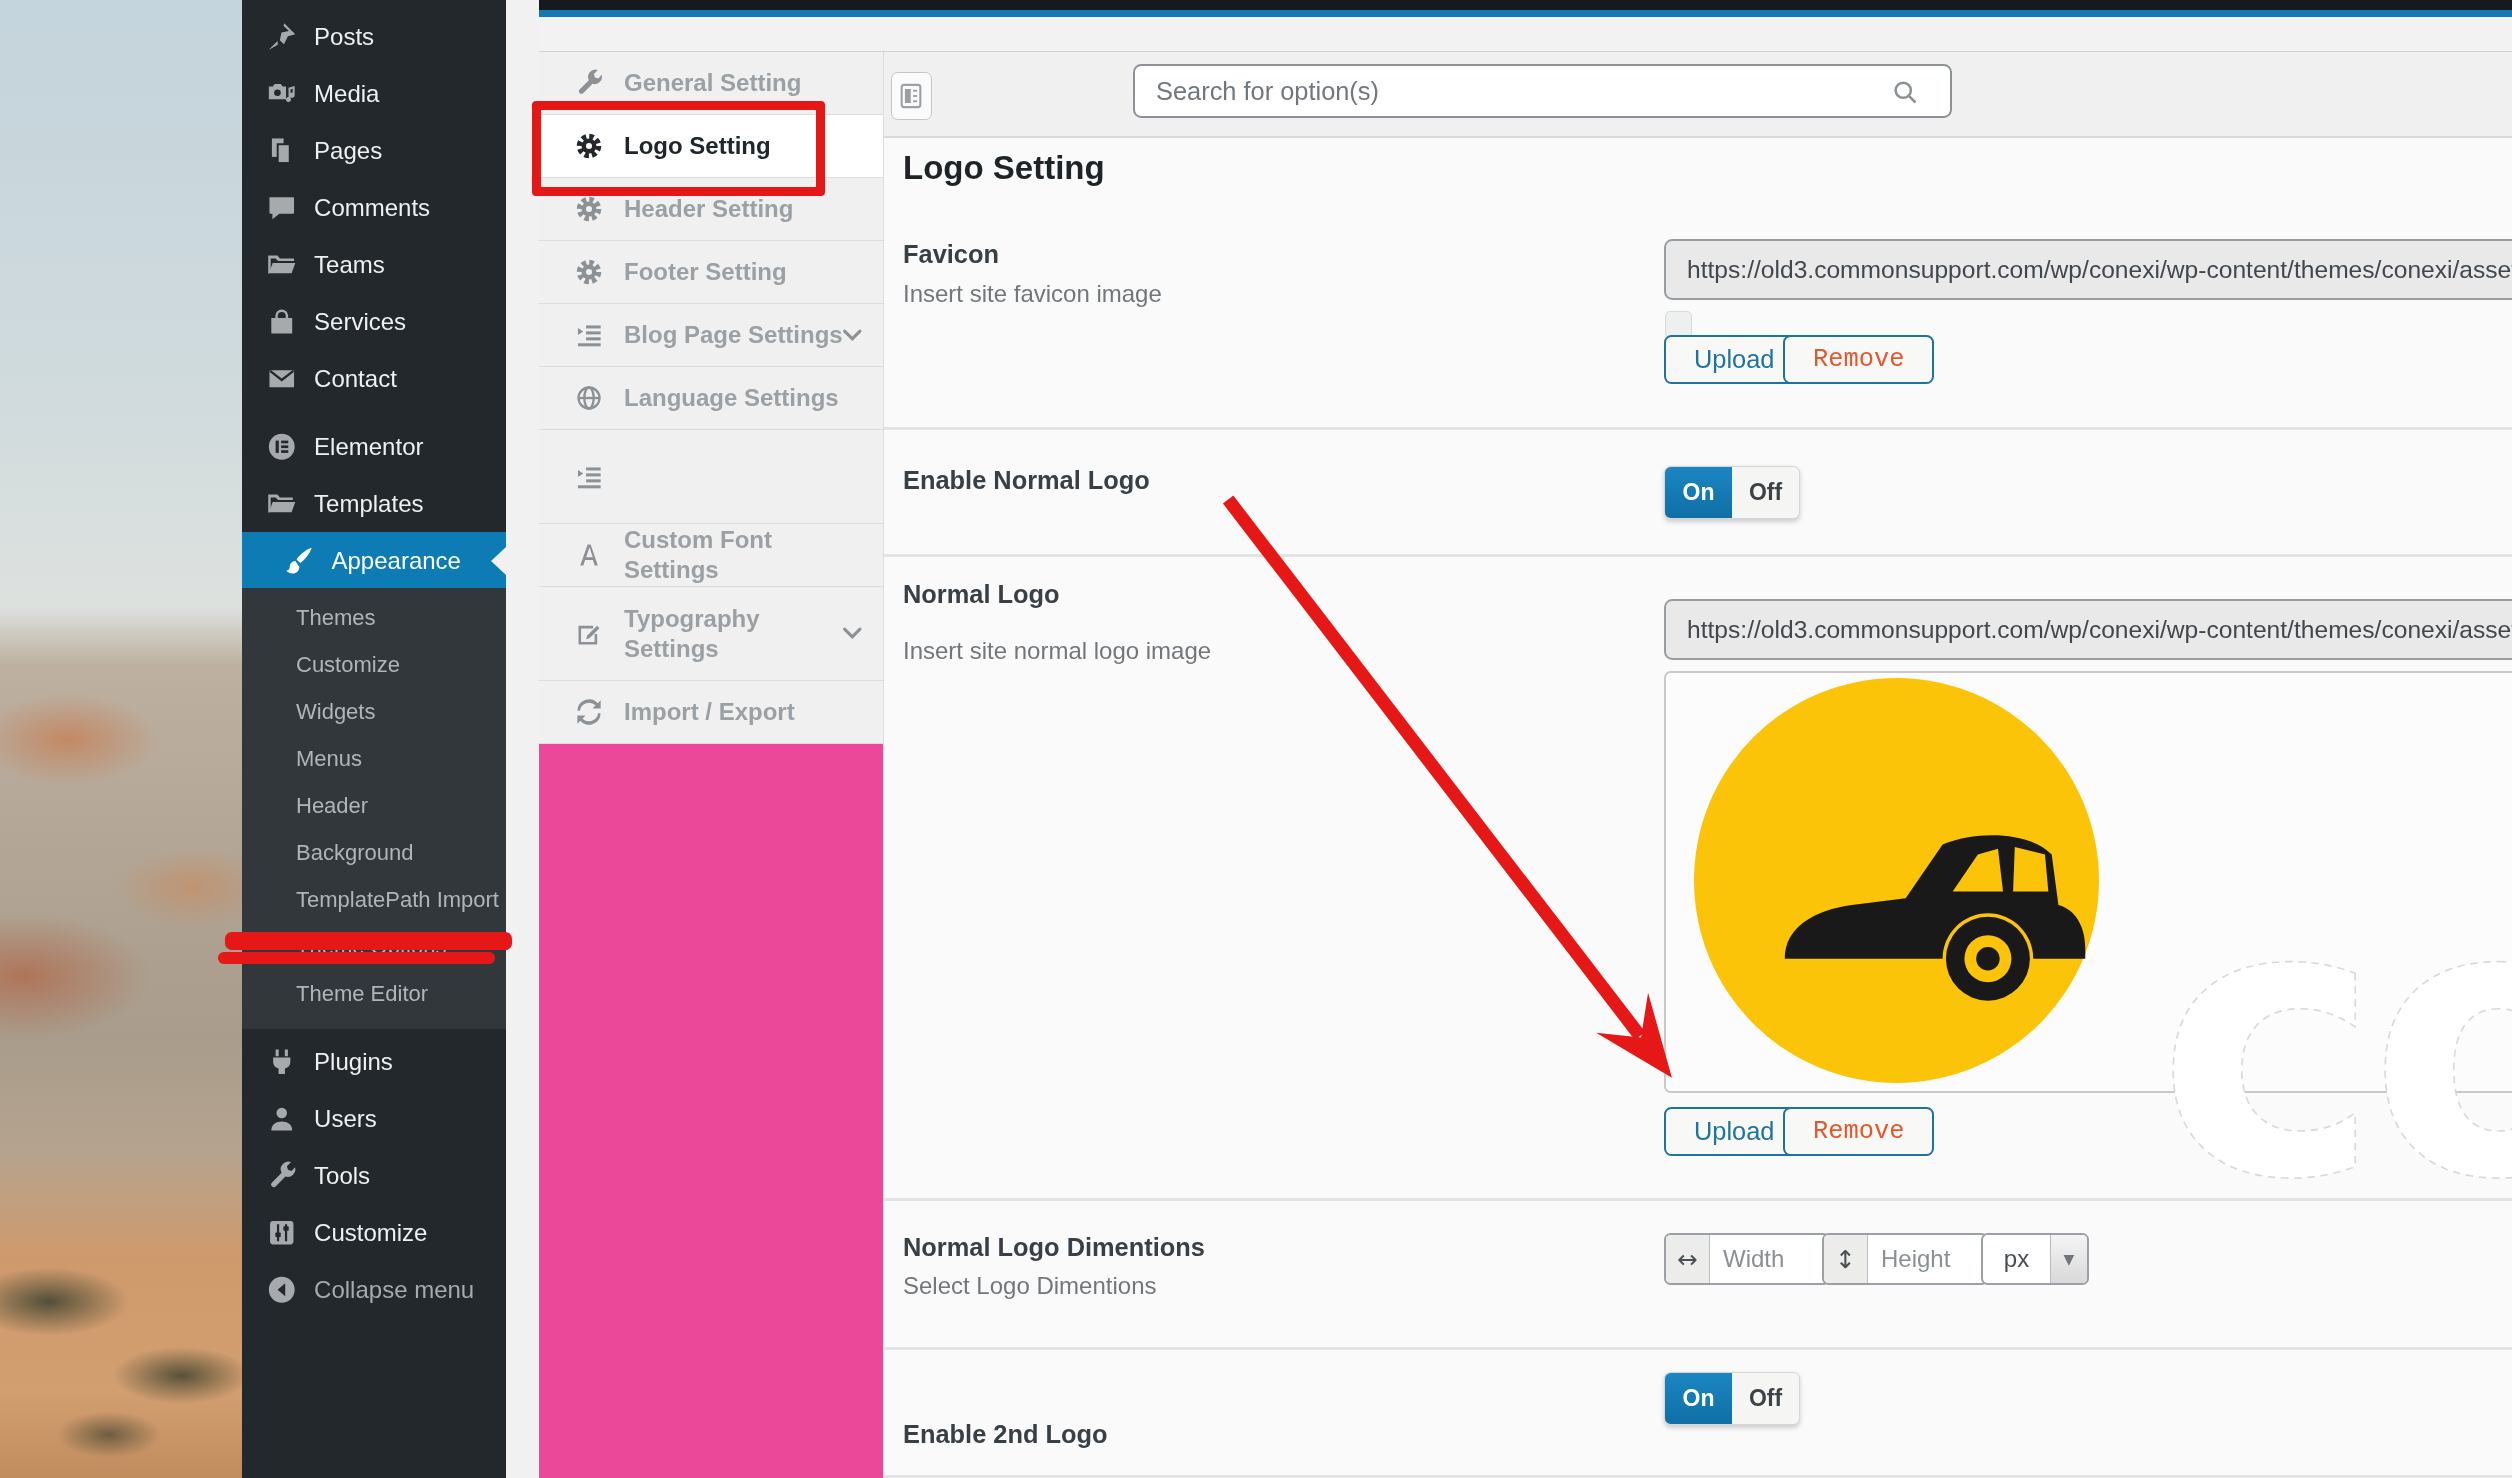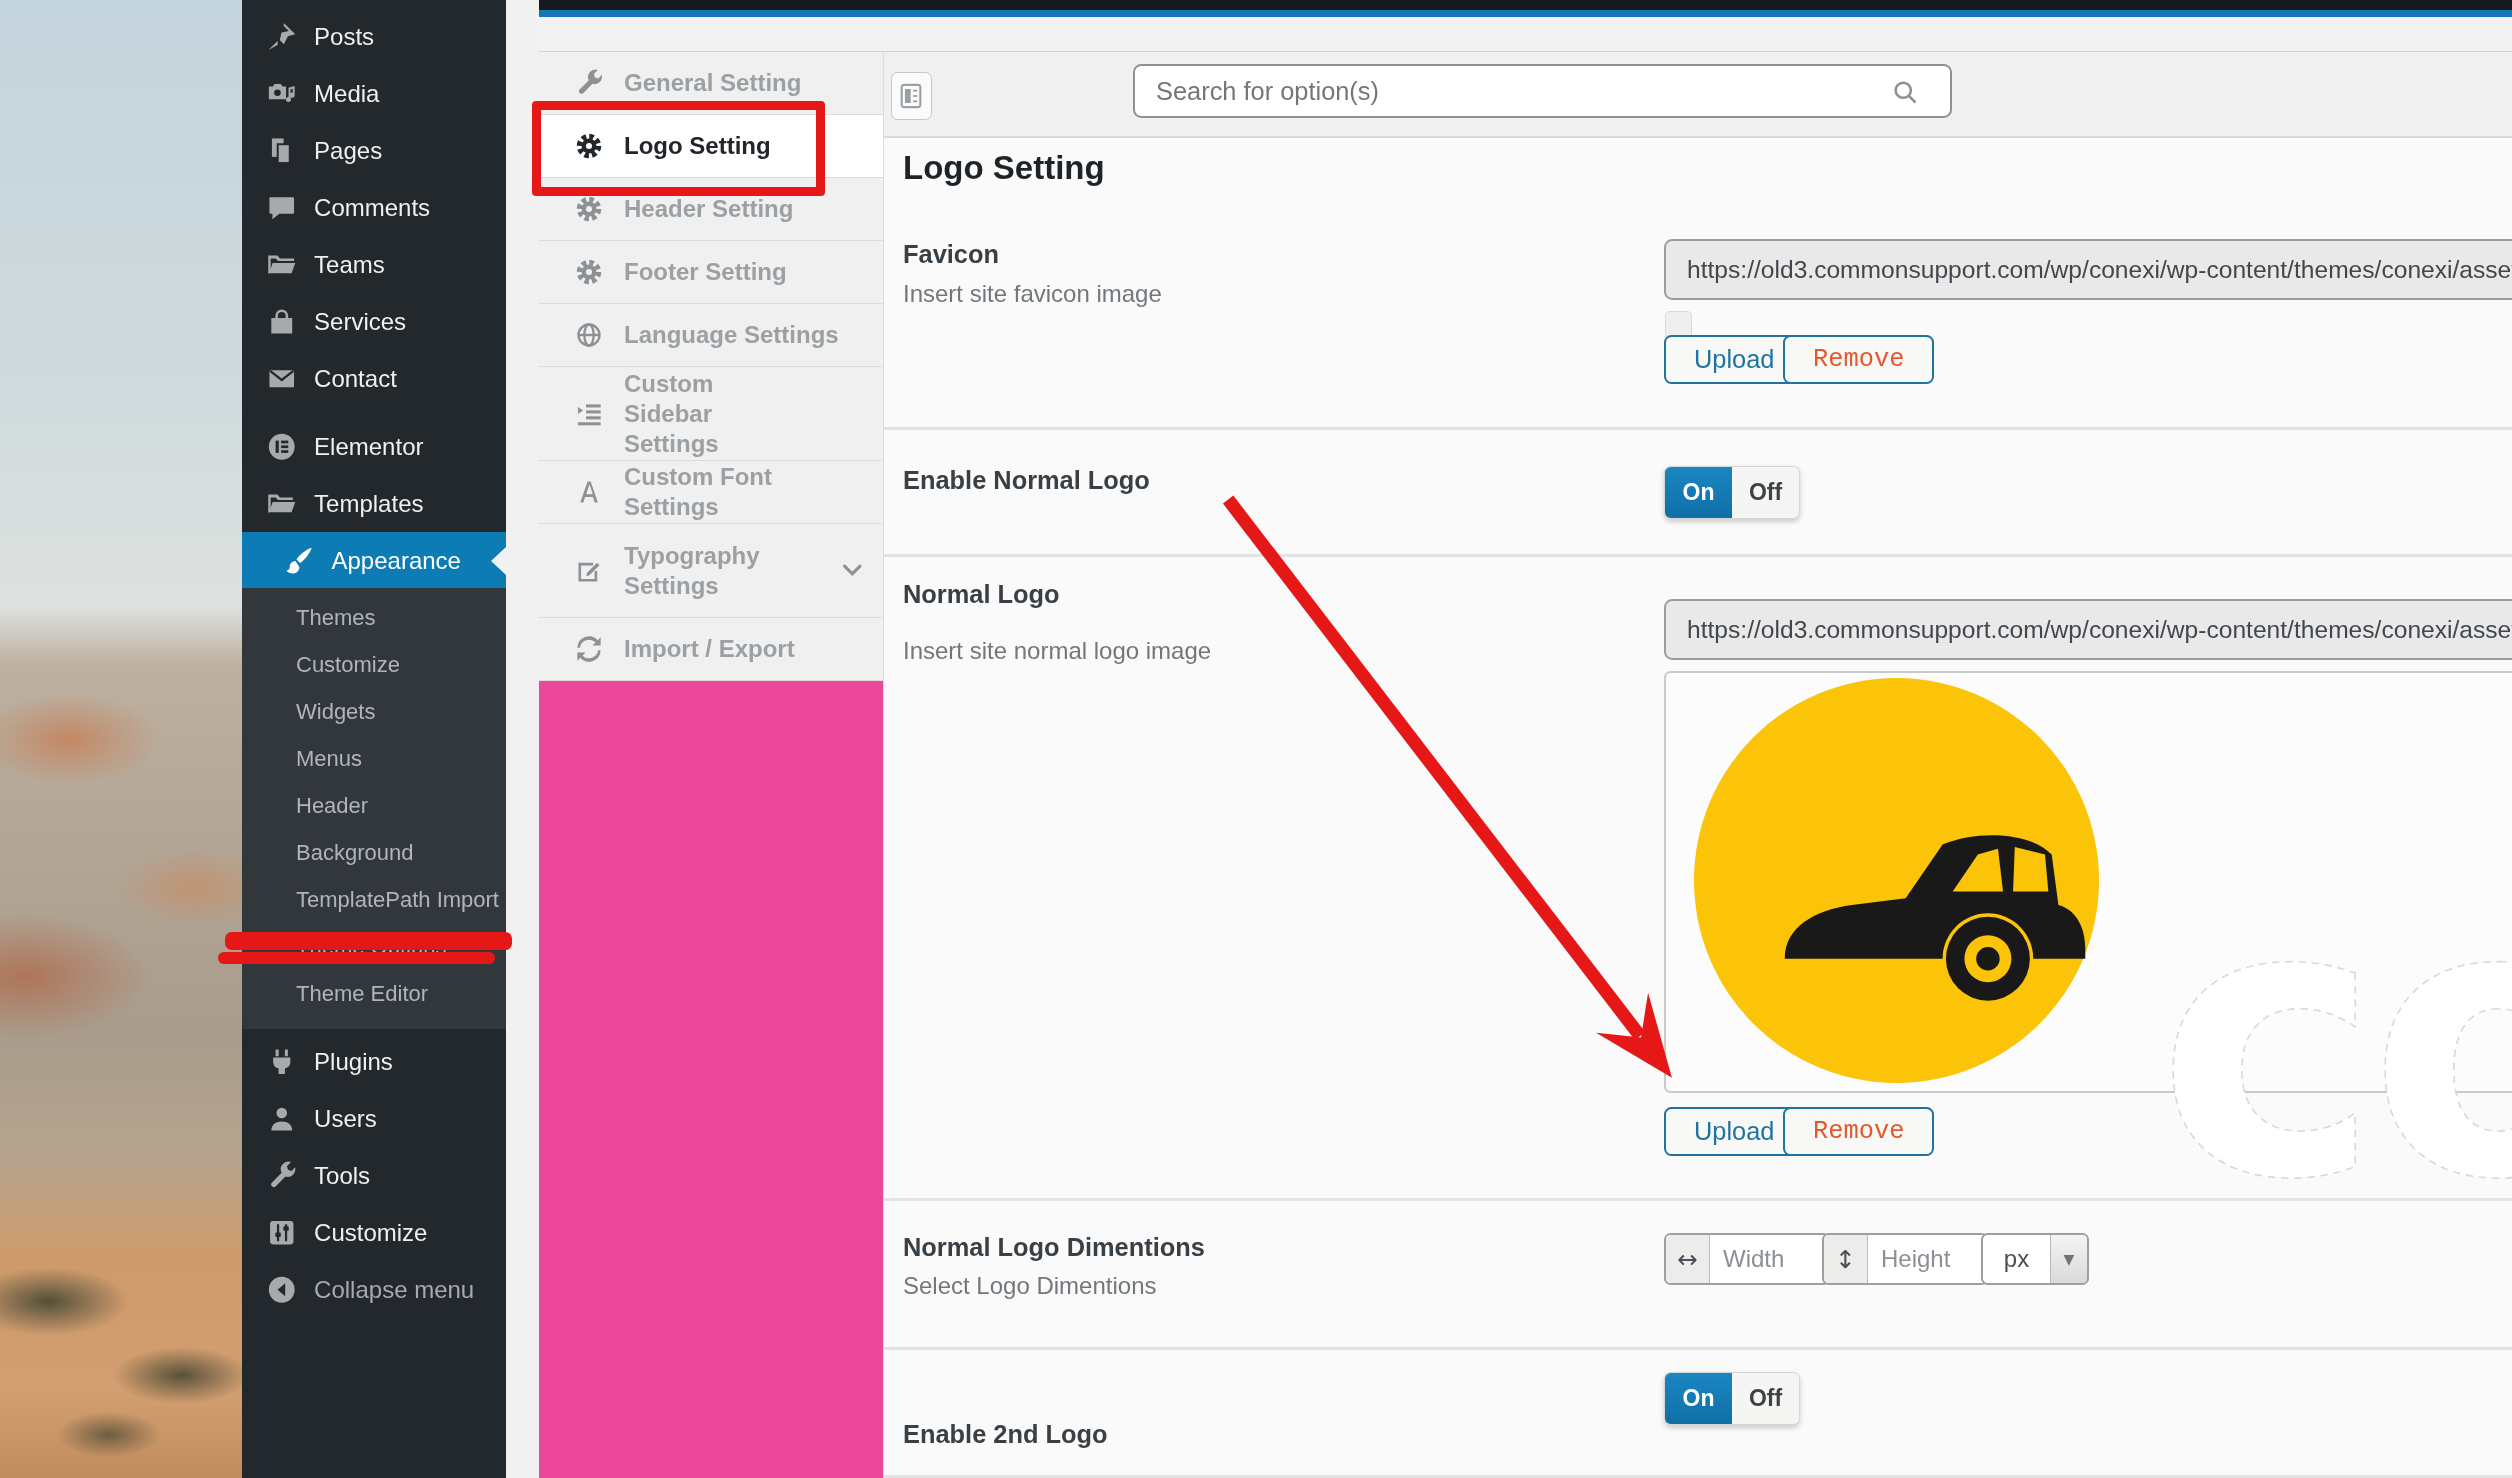--- a/index.html
+++ b/index.html
@@ -395,29 +395,37 @@
         <span class="lbl">Header Setting</span>
       </div>
     <div class="nav-item h1">
         <svg viewBox="0 0 34 34" width="28" height="28">
           <use href="#i-gear"></use>
         </svg>
         <span class="lbl">Footer Setting</span>
       </div>
     <div class="nav-item h1">
         <svg viewBox="0 0 34 34" width="28" height="28">
+          <use href="#i-list"></use>
+        </svg>
+        <span class="lbl">Blog Page Settings</span>
+        <svg class="chev" viewBox="0 0 30 30" width="24.6" height="24.6">
+          <use href="#i-chevron"></use>
+        </svg>
+      </div>
+    <div class="nav-item h1">
+        <svg viewBox="0 0 34 34" width="28" height="28">
           <use href="#i-globe"></use>
         </svg>
         <span class="lbl">Language Settings</span>
       </div>
     <div class="nav-item h2">
         <svg viewBox="0 0 34 34" width="28" height="28">
           <use href="#i-list"></use>
         </svg>
-        <span class="lbl narrow">Custom Sidebar Settings</span>
       </div>
     <div class="nav-item h1">
         <svg viewBox="0 0 34 34" width="28" height="28">
           <use href="#i-font"></use>
         </svg>
         <span class="lbl">Custom Font Settings</span>
       </div>
     <div class="nav-item h2">
         <svg viewBox="0 0 34 34" width="28" height="28">
           <use href="#i-edit"></use>

